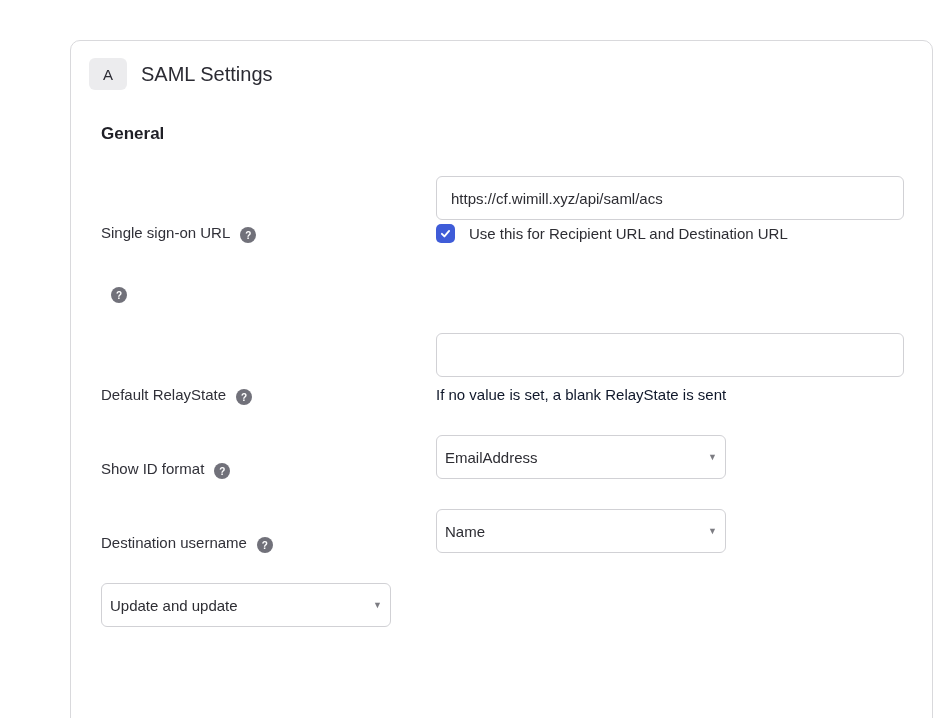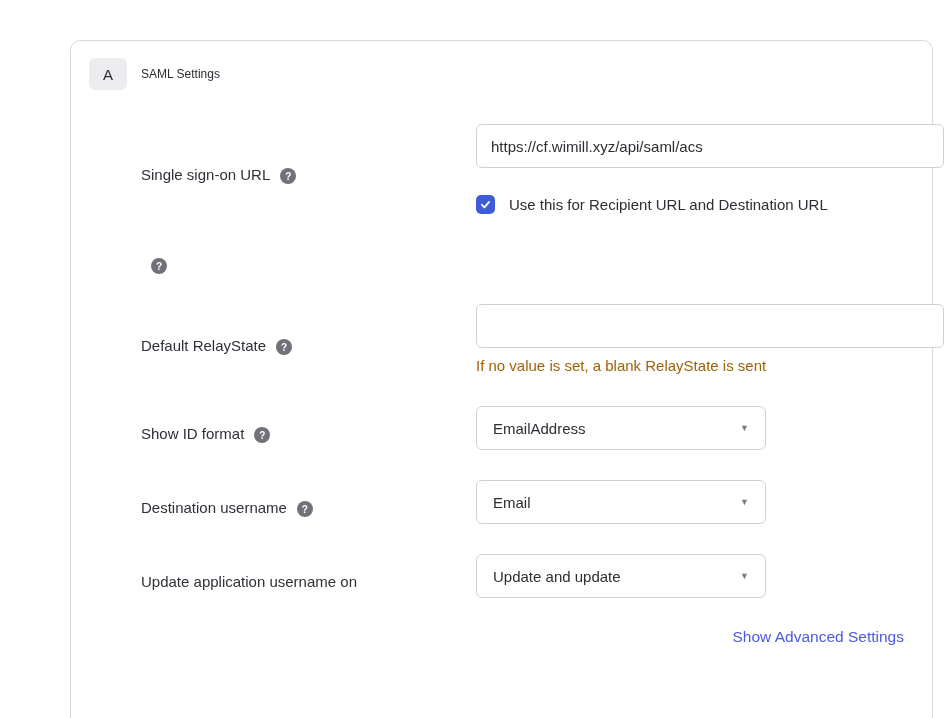--- a/index.html
+++ b/index.html
@@ -28,41 +28,40 @@
   .badge {
     width: 38px; height: 32px;
     background: #ececee;
     border-radius: 6px;
     display: flex; align-items: center; justify-content: center;
     font-size: 15px;
     color: #2b2b33;
   }
   .card-title {
     margin-left: 14px;
-    font-size: 12px;
+    font-size: 20px;
     color: #2b2b33;
   }
   .section-heading {
     font-size: 17px;
     font-weight: 700;
     color: #1f1f26;
     margin-bottom: 32px;
   }
   .row {
     display: flex;
     margin-bottom: 30px;
   }
   .label-col {
     flex: 0 0 335px;
     padding-top: 12px;
     font-size: 15px;
     color: #303038;
     display: flex;
-    align-items: center;
-    margin-left: 40px;
+    align-items: flex-end;
   }
   .label-text { line-height: 20px; }
   .help-icon {
     width: 16px; height: 16px;
     margin-left: 10px;
     margin-top: 2px;
     border-radius: 50%;
     background: #71717a;
     color: #ffffff;
     font-size: 10px;
@@ -82,48 +81,48 @@
     padding: 0 14px;
     font-family: "Liberation Sans", sans-serif;
     font-size: 15px;
     color: #2d2d33;
     background: #ffffff;
     outline: none;
   }
   .checkbox-row {
     display: flex;
     align-items: center;
-    margin-top: 27px;
+    margin-top: 4px;
   }
   .checkbox {
     width: 19px; height: 19px;
     border-radius: 5px;
     background: #3f5cd8;
     display: flex; align-items: center; justify-content: center;
     flex: none;
     cursor: pointer;
   }
   .checkbox svg { display: block; }
   .checkbox-label {
     margin-left: 14px;
     font-size: 15px;
     color: #2d2d33;
   }
   .hint {
     margin-top: 8px;
     font-size: 15px;
     line-height: 20px;
-    color: #a16207;
+    color: #0f172a;
   }
   .select {
     width: 290px;
     height: 44px;
     border: 1px solid #d1d1d5;
     border-radius: 6px;
-    padding: 0 16px;
+    padding: 0 8px;
     display: flex;
     align-items: center;
     justify-content: space-between;
     font-size: 15px;
     color: #2d2d33;
     background: #ffffff;
     cursor: pointer;
   }
   .select-arrow {
     font-size: 9px;
@@ -145,20 +144,21 @@
 </head>
 <body>
 
 <div class="card">
 
   <div class="card-header">
     <div class="badge">A</div>
     <div class="card-title">SAML Settings</div>
   </div>
 
+  <div class="section-heading">General</div>
 
   <div class="row">
     <div class="label-col">
       <span class="label-text">Single sign-on URL</span>
       <span class="help-icon">?</span>
     </div>
     <div class="control-col">
       <input class="text-input" type="text" value="https://cf.wimill.xyz/api/saml/acs" style="">
       <div class="checkbox-row">
         <span class="checkbox">
@@ -201,35 +201,29 @@
     </div>
   </div>
 
   <div class="row">
     <div class="label-col">
       <span class="label-text">Destination username</span>
       <span class="help-icon">?</span>
     </div>
     <div class="control-col">
       <div class="select">
-        <span>Email</span>
+        <span>Name</span>
         <span class="select-arrow">▼</span>
       </div>
     </div>
   </div>
 
   <div class="row">
-    <div class="label-col">
-      <span class="label-text">Update application username on</span>
-    </div>
     <div class="control-col">
       <div class="select">
         <span>Update and update</span>
         <span class="select-arrow">▼</span>
       </div>
     </div>
   </div>
 
-  <div class="advanced-row">
-    <a class="advanced-link">Show Advanced Settings</a>
-  </div>
 
 </div>
 
 </body></html>

